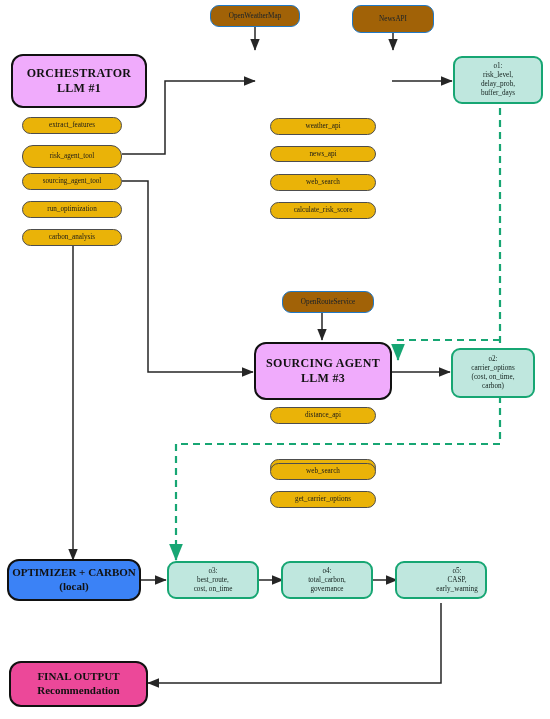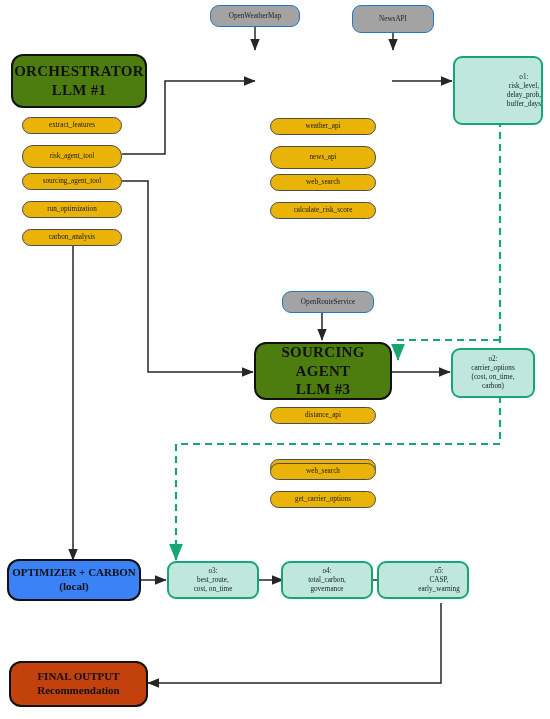--- a/index.html
+++ b/index.html
@@ -9,46 +9,46 @@
   }
   #canvas{position:absolute;left:0;top:0;width:550px;height:719px;}
   svg.edges{position:absolute;left:0;top:0;width:550px;height:719px;pointer-events:none;}
 
   .node{position:absolute;box-sizing:border-box;display:flex;align-items:center;
         justify-content:center;text-align:center;}
   .node span{display:block;line-height:1.25;}
 
   
   .agent{
-    background:#4d7c0f;border:2.2px solid #111111;border-radius:12px;
-    font-weight:bold;font-size:15px;color:#111;letter-spacing:.3px;
+    background:#f0abfc;border:2.2px solid #111111;border-radius:12px;
+    font-weight:bold;font-size:12px;color:#111;letter-spacing:.3px;
   }
   
   .tool{
     background:#eab308;border:1.1px solid #4d4d4d;border-radius:11px;
     font-size:7.2px;color:#1a1a1a;
   }
   
   .api{
-    background:#a3a3a3;border:1.7px solid #2079c7;border-radius:9px;
+    background:#a16207;border:1.7px solid #2079c7;border-radius:9px;
     font-size:7.2px;color:#16212b;
   }
   
   .out{
     background:#bfe7de;border:2px solid #17a673;border-radius:9px;
     font-size:7.2px;color:#12201c;
   }
   
   .optimizer{
     background:#3b82f6;border:2.2px solid #111111;border-radius:12px;
     font-weight:bold;font-size:11px;color:#111;
   }
   
   .final{
-    background:#c2410c;border:2.2px solid #111111;border-radius:12px;
+    background:#ec4899;border:2.2px solid #111111;border-radius:12px;
     font-weight:bold;font-size:11px;color:#111;
   }
 </style>
 </head>
 <body>
 
 <div id="canvas">
 
   <svg class="edges" viewBox="0 0 550 719">
     <defs>
@@ -126,31 +126,31 @@
     <span>run_optimization</span>
   </div>
   <div class="node tool" style="left:22px;top:229px;width:100px;height:17px;">
     <span>carbon_analysis</span>
   </div>
 
 
   <div class="node tool" style="left:270px;top:118px;width:106px;height:17px;">
     <span>weather_api</span>
   </div>
-  <div class="node tool" style="left:270px;top:146px;width:106px;height:23px;">
+  <div class="node tool" style="left:270px;top:146px;width:106px;height:16px;">
     <span>news_api</span>
   </div>
   <div class="node tool" style="left:270px;top:174px;width:106px;height:17px;">
     <span>web_search</span>
   </div>
   <div class="node tool" style="left:270px;top:202px;width:106px;height:17px;">
     <span>calculate_risk_score</span>
   </div>
 
-  <div class="node out" style="left:453px;top:56px;width:90px;height:69px;justify-content:flex-end;">
+  <div class="node out" style="left:453px;top:56px;width:90px;height:48px;">
     <div>
       <span>o1:</span>
       <span>risk_level,</span>
       <span>delay_prob,</span>
       <span>buffer_days</span>
     </div>
   </div>
 
   <div class="node agent" style="left:254px;top:342px;width:138px;height:58px;">
     <div>
@@ -195,21 +195,21 @@
       <span>cost, on_time</span>
     </div>
   </div>
   <div class="node out" style="left:281px;top:561px;width:92px;height:38px;">
     <div>
       <span>o4:</span>
       <span>total_carbon,</span>
       <span>governance</span>
     </div>
   </div>
-  <div class="node out" style="left:377px;top:561px;width:92px;height:38px;padding-left:32px;">
+  <div class="node out" style="left:395px;top:561px;width:92px;height:38px;padding-left:32px;">
     <div>
       <span>o5:</span>
       <span>CASP,</span>
       <span>early_warning</span>
     </div>
   </div>
 
   <div class="node final" style="left:9px;top:661px;width:139px;height:46px;">
     <div>
       <span>FINAL OUTPUT</span>

